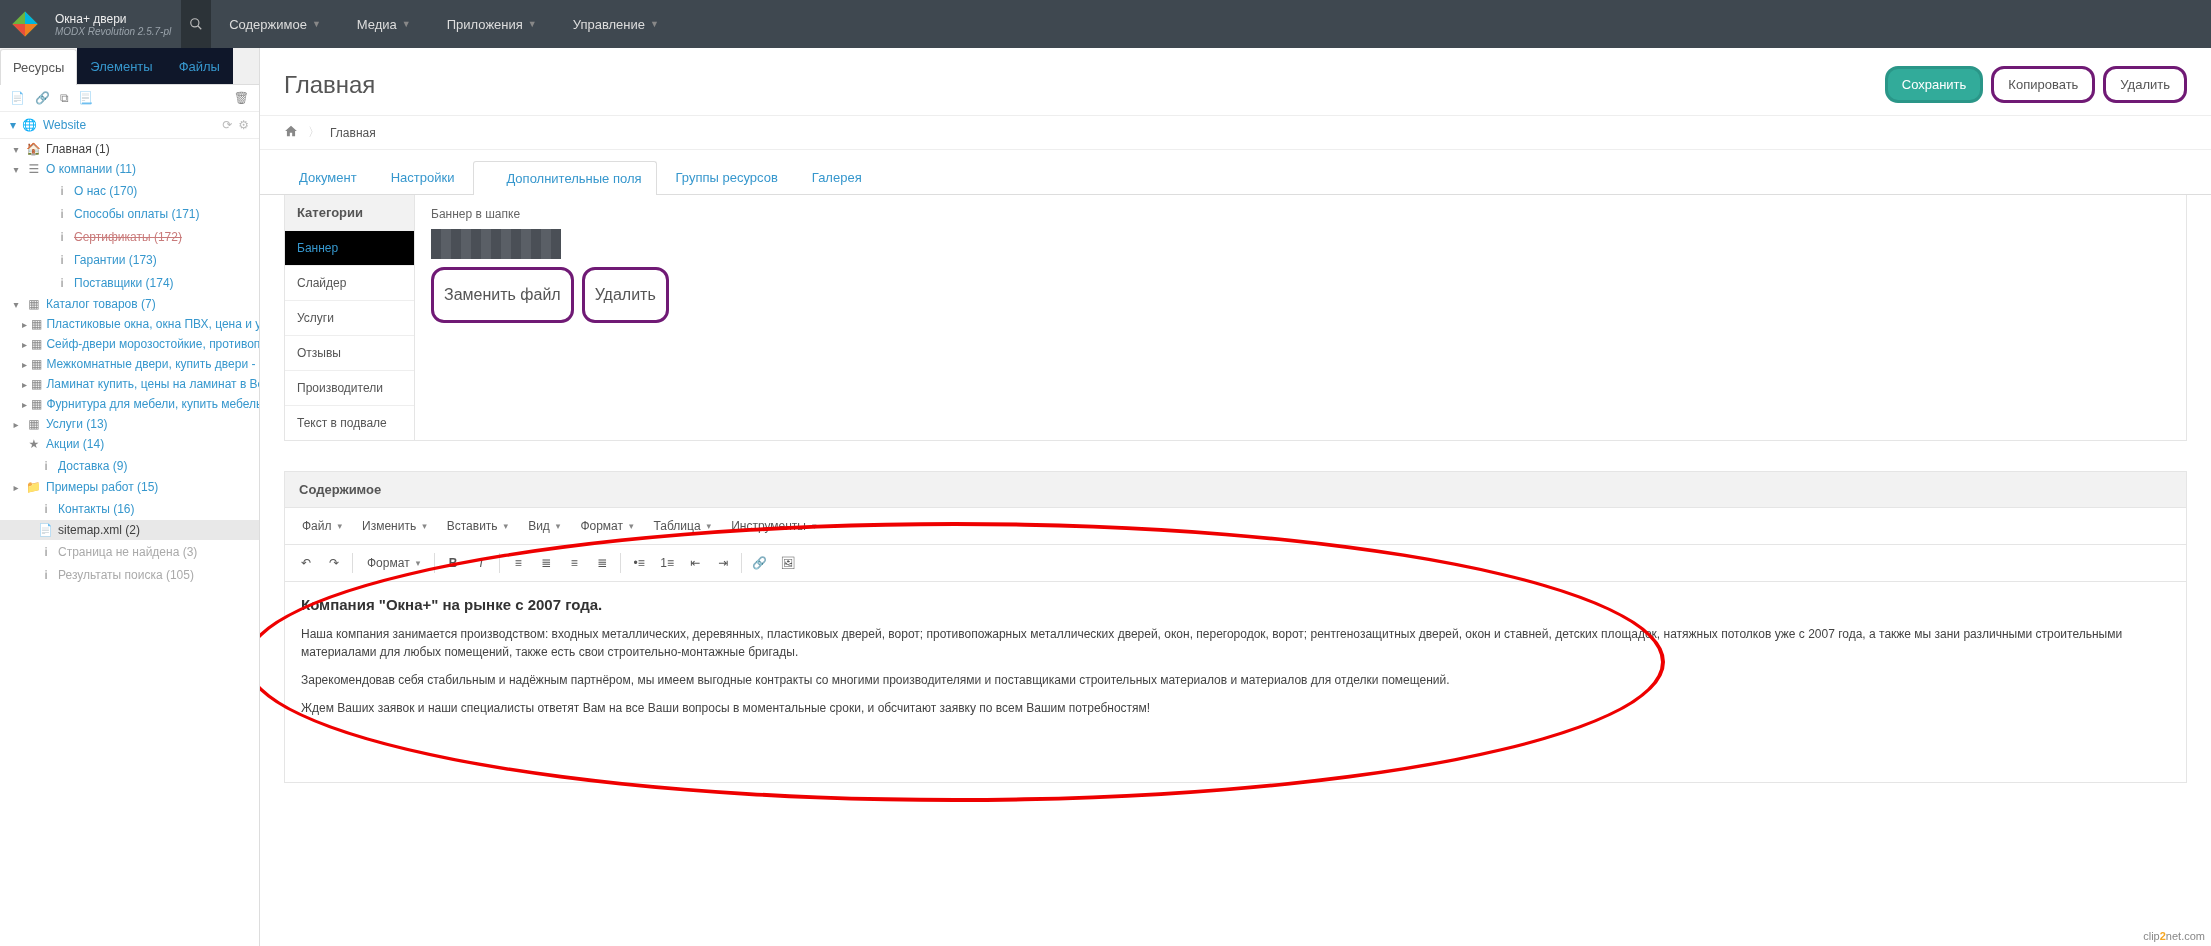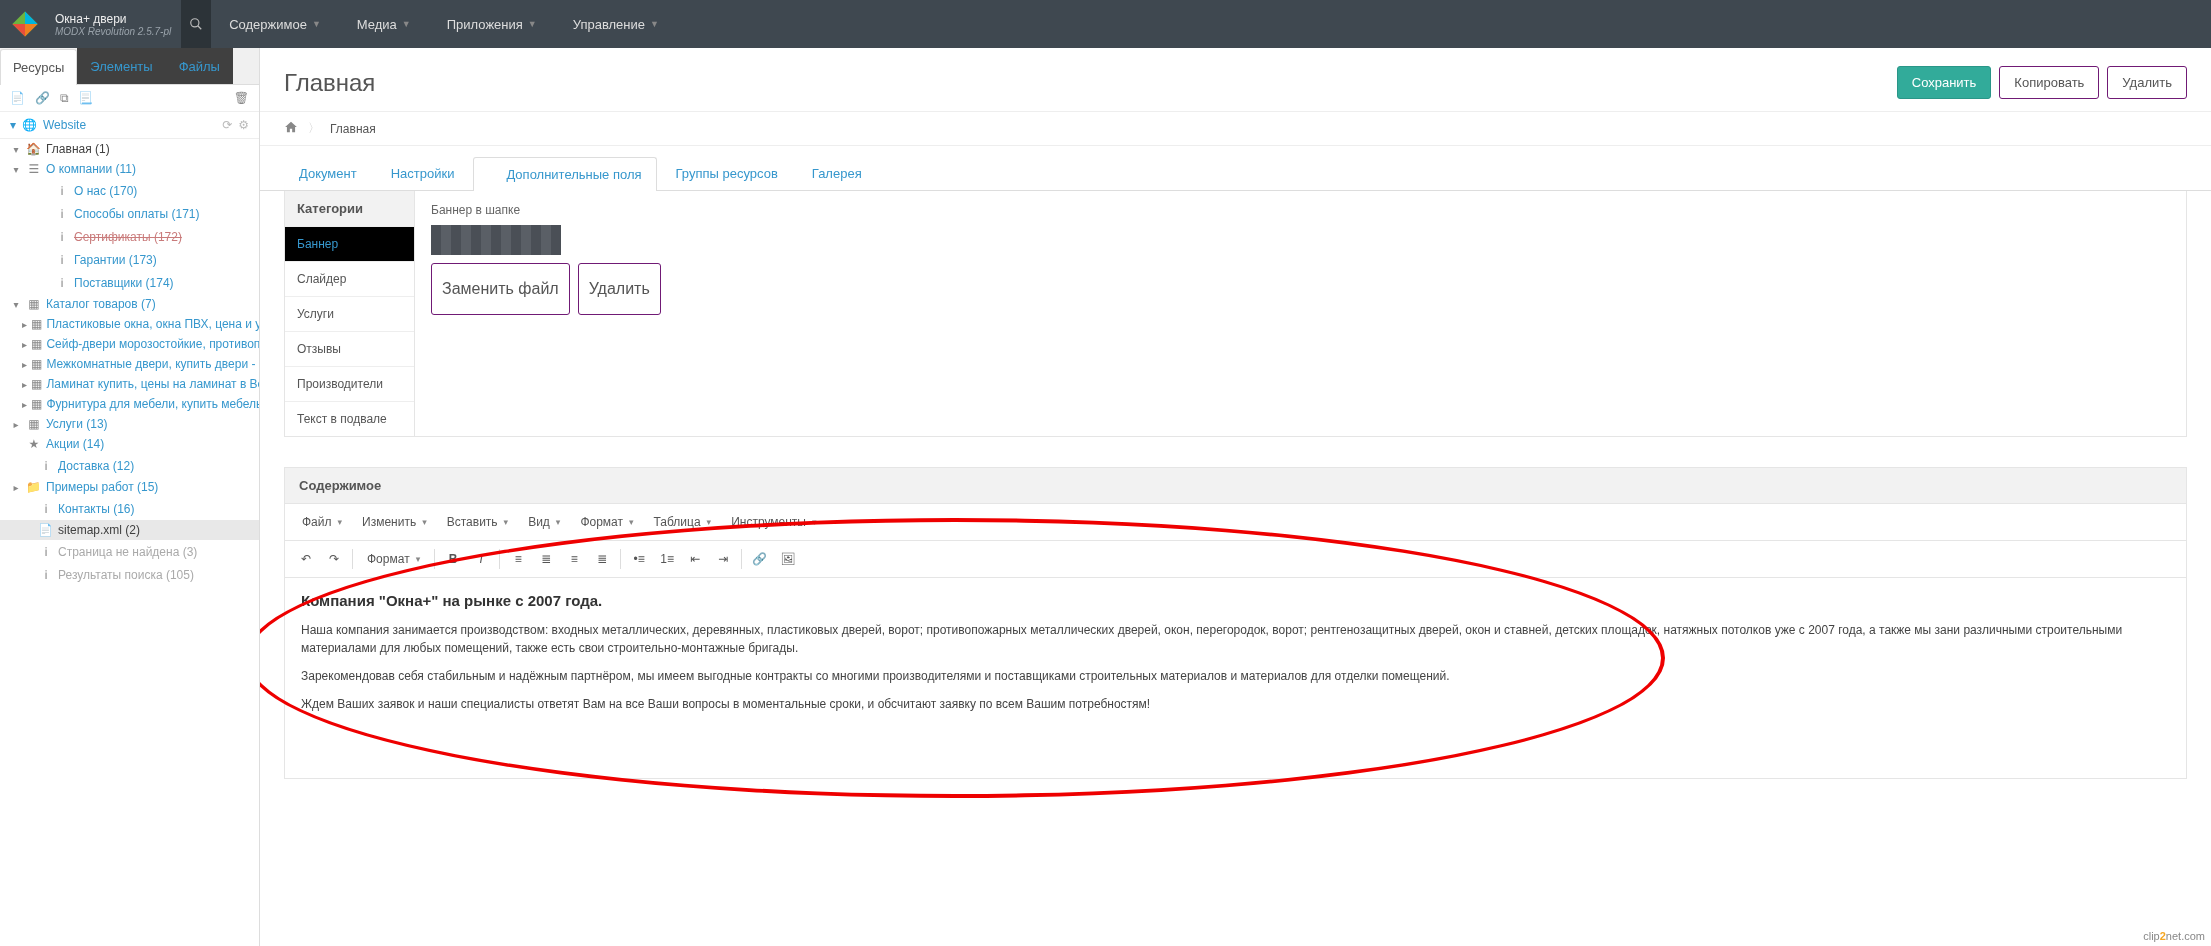--- a/index.html
+++ b/index.html
@@ -14,21 +14,21 @@
 .topbar-title .ver { color: #9aa3ab; font-size: 10px; font-style: italic; }
 .top-search { width: 30px; background:#2c3338; display:flex; align-items:center; justify-content:center; color:#ccc;}
 .topmenu { display:flex; }
 .topmenu-item { padding: 0 18px; display:flex; align-items:center; color:#ddd; font-size:13px; cursor:pointer;}
 .topmenu-item .caret { margin-left:5px; font-size:9px; color:#888;}
 
 
 .main-wrap { display:flex; height: calc(100vh - 36px); }
 .sidebar { width: 260px; min-width:260px; border-right:1px solid #ddd; display:flex; flex-direction:column; background:#fff;}
 .side-tabs { display:flex; border-bottom:1px solid #ddd; background:#f0f0f0; }
-.side-tab { padding:10px 12px; font-size:13px; color:#3697cd; border:1px solid transparent; border-bottom:none; cursor:pointer; background:#404040;}
+.side-tab { padding:10px 12px; font-size:13px; color:#3697cd; border:1px solid transparent; border-bottom:none; cursor:pointer; background:#0f172a;}
 .side-tab.active { background:#fff; border-color:#ddd; border-radius:3px 3px 0 0; position:relative; top:1px; color:#555;}
 .side-toolbar { display:flex; padding:6px 10px; border-bottom:1px solid #eee; align-items:center; gap:10px; color:#888;}
 .side-toolbar .spacer{flex:1;}
 .side-context { padding:6px 10px; border-bottom:1px solid #eee; display:flex; align-items:center; gap:6px; color:#3697cd; font-size:12px;}
 .side-context .ctx-actions{margin-left:auto; display:flex; gap:6px; color:#bbb;}
 .tree { flex:1; overflow:auto; }
 .tree-row { display:flex; align-items:center; padding:3px 6px 3px 10px; font-size:12px; cursor:pointer; white-space:nowrap; overflow:hidden; text-overflow:ellipsis;}
 .tree-row.selected{background:#e8e8e8;}
 .tree-row .tgl{width:12px; text-align:center; color:#888; font-size:10px;}
 .tree-row .ico{width:16px; text-align:center; color:#888; margin:0 4px;}
@@ -38,21 +38,21 @@
 .tree-row.muted .lbl{color:#aaa;}
 .ind1{padding-left:22px;} .ind2{padding-left:38px;}
 .tree-scroll{height:10px; background:#ddd; margin-top:4px; position:relative;}
 .tree-scroll::before{content:''; position:absolute; left:0; top:0; width:40%; height:100%; background:#aaa;}
 
 
 .content { flex:1; overflow:auto; background:#fff;}
 .page-header { padding:18px 24px 12px 24px; display:flex; align-items:center;}
 .page-header h1{font-size:24px; font-weight:400; color:#555;}
 .page-header .actions{margin-left:auto; display:flex; gap:8px;}
-.btn{padding:8px 14px; border:1px solid #701a75; border-radius:3px; background:#fff; font-size:13px; cursor:pointer; color:#555;}
+.btn{padding:8px 14px; border:3px solid #701a75; border-radius:13px; background:#fff; font-size:13px; cursor:pointer; color:#555;}
 .btn.primary{background:#32ab9a; border-color:#2a9688; color:#fff;}
 .btn.small{padding:16px 10px; font-size:16px;}
 
 .breadcrumb{display:flex; align-items:center; gap:10px; padding:8px 24px; border-top:1px solid #eee; border-bottom:1px solid #eee; font-size:12px;}
 .breadcrumb .home{color:#888;}
 .breadcrumb .sep{color:#ccc;}
 
 .doc-tabs{display:flex; border-bottom:1px solid #ddd; padding:10px 24px 0 24px; gap:4px;}
 .doc-tab{padding:9px 14px; font-size:13px; color:#3697cd; cursor:pointer; border:1px solid transparent; border-bottom:none;}
 .doc-tab.active{border-color:#ddd; background:#fff; border-radius:3px 3px 0 0; position:relative; top:1px;padding-left:32px;}
@@ -223,21 +223,21 @@
           <span class="lbl">Услуги (13)</span>
         </div>
         <div class="tree-row ind0 link">
           <span class="tgl"></span>
           <span class="ico">★</span>
           <span class="lbl">Акции (14)</span>
         </div>
         <div class="tree-row ind1 link">
           <span class="tgl"></span>
           <span class="ico">ℹ</span>
-          <span class="lbl">Доставка (12)</span>
+          <span class="lbl">Доставка (9)</span>
         </div>
         <div class="tree-row ind0 link">
           <span class="tgl">▸</span>
           <span class="ico">📁</span>
           <span class="lbl">Примеры работ (15)</span>
         </div>
         <div class="tree-row ind1 link">
           <span class="tgl"></span>
           <span class="ico">ℹ</span>
           <span class="lbl">Контакты (16)</span>

